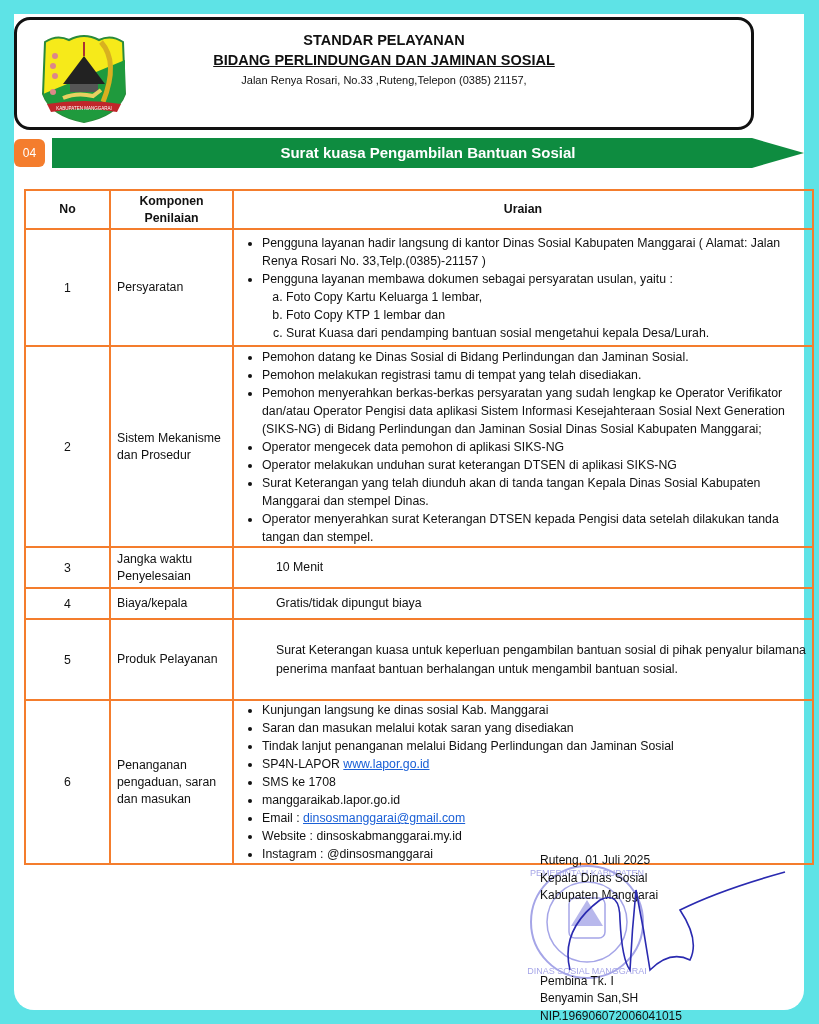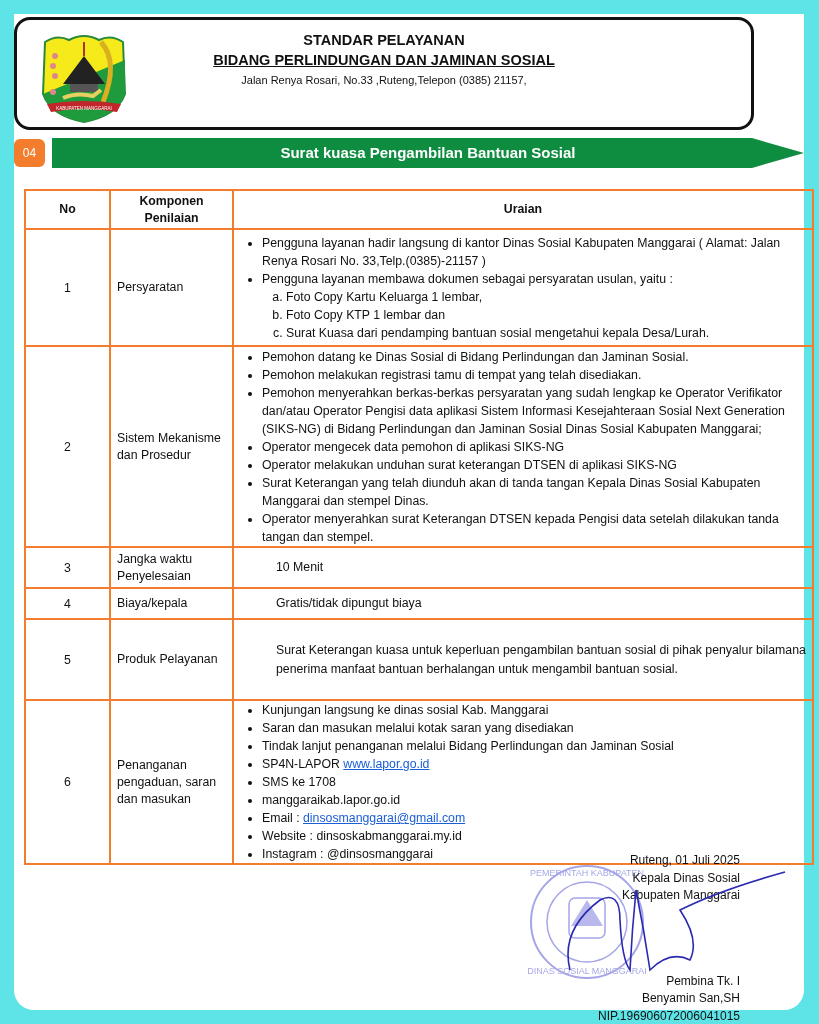--- a/index.html
+++ b/index.html
@@ -21,21 +21,21 @@
   td,th{border:2.5px solid #f47d2d;font-size:12.3px;vertical-align:middle;padding:0 6px;}
   th{font-weight:bold;height:37px;line-height:17px;}
   td.no{text-align:center;}
   td.komp{line-height:17px;}
   ul{margin:0;padding:0 0 0 22px;}
   li{line-height:18px;}
   ol{margin:0;padding:0 0 0 24px;list-style:lower-alpha;}
   ol li{line-height:18px;}
   .plain{line-height:19px;padding-left:42px;}
   a{color:#1a5fd6;text-decoration:underline;}
-  .sign{position:absolute;left:540px;top:852px;width:200px;text-align:right;font-size:12px;line-height:17.5px;}
+  .sign{position:absolute;left:540px;top:852px;width:200px;text-align:left;font-size:12px;line-height:17.5px;}
   .sign-gap{height:68px;}
   .stamp{position:absolute;left:527px;top:862px;width:120px;height:120px;opacity:0.6;}
   .signature{position:absolute;left:540px;top:870px;width:250px;height:120px;}
 </style>
 </head>
 <body>
 
 <div class="page"></div>
 
 <div class="header">

